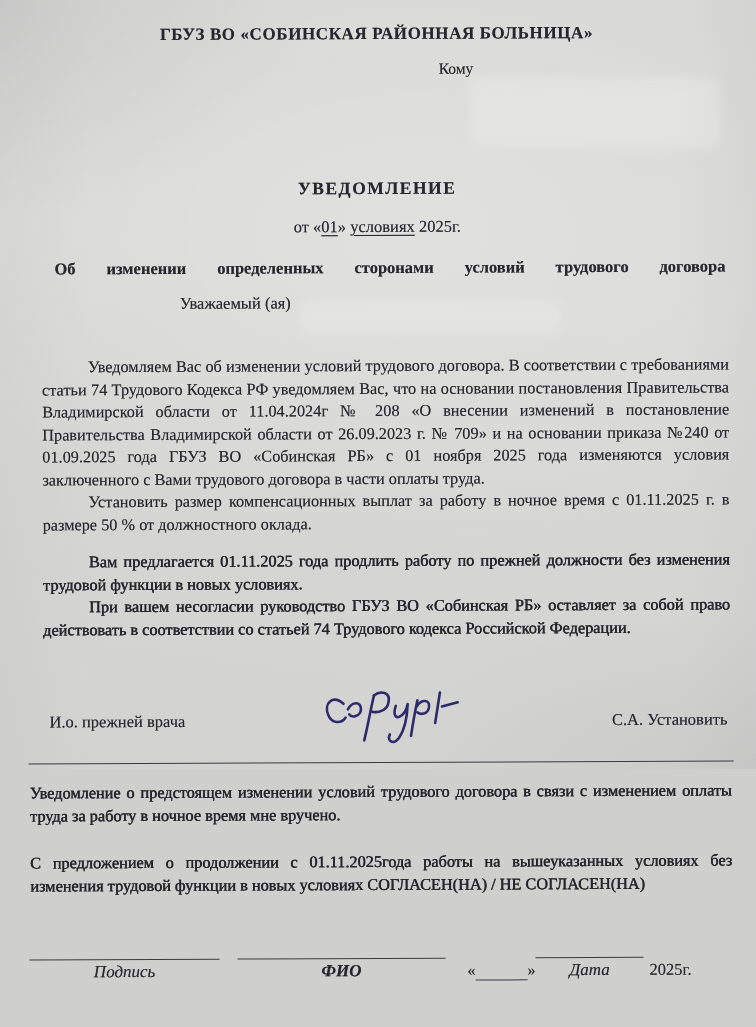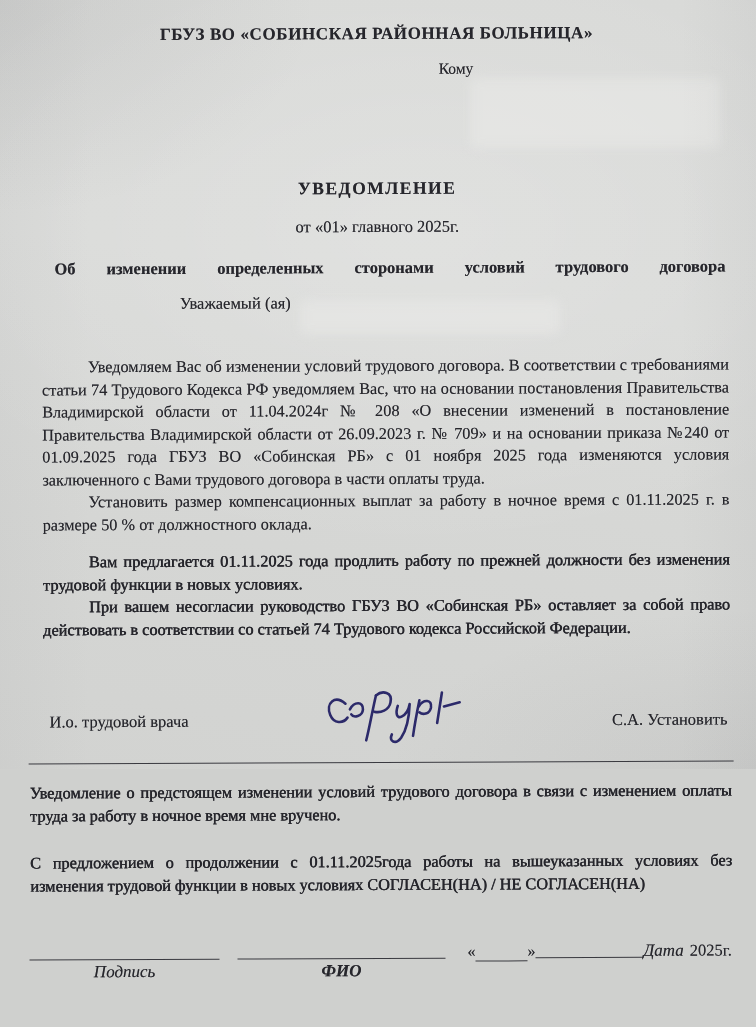--- a/index.html
+++ b/index.html
@@ -25,21 +25,21 @@
   .content{
     position:relative;z-index:1;height:100%;box-sizing:border-box;
     transform:rotate(-0.25deg);
     text-shadow:0 0 .6px rgba(38,38,44,.55);
   }
   .patch{position:absolute;background:rgba(235,236,234,.5);filter:blur(6px);border-radius:6px;pointer-events:none;}
   .org{padding-top:24px;text-align:center;font-weight:bold;font-size:17px;letter-spacing:.6px;}
   .komu{margin:16px 0 0 440px;font-size:15.5px;}
   .title{margin-top:100px;text-align:center;font-weight:bold;font-size:17.5px;letter-spacing:1.5px;}
   .dateline{margin-top:18px;text-align:center;font-size:16.5px;}
-  .dateline .u{text-underline-offset:3px;}
+  .dateline .u{text-decoration:underline;text-underline-offset:3px;}
   .subject{
     margin-top:21px;padding:0 30px 0 55px;
     font-weight:bold;font-size:16.5px;
     text-align:justify;text-align-last:justify;
   }
   .salutation{margin:15px 0 0 180px;font-size:16.5px;}
   .bodyblock{margin-top:42px;padding:0 27px 0 42px;font-size:16.3px;line-height:22.5px;text-align:justify;}
   .bodyblock p{margin:0;text-indent:46px;}
   .block2{margin-top:15px;}
   .ink-strong{text-shadow:.45px 0 0 currentColor, 0 0 .6px rgba(38,38,44,.55);}
@@ -58,58 +58,58 @@
     display:flex;align-items:flex-start;font-size:15.5px;
   }
   .fgroup{display:flex;flex-direction:column;}
   .fline{border-bottom:1.6px solid #3a3a40;height:18px;}
   .flabel{font-style:italic;text-align:center;font-size:17px;padding-top:2px;}
   .w-podpis{width:190px;margin-right:18px;}
   .w-fio{width:208px;margin-right:22px;font-weight:bold;}
   .dgroup{display:flex;align-items:flex-end;}
   .dg-quote{font-size:16px;line-height:20px;}
   .dg-gap1{width:52px;border-bottom:1.6px solid #3a3a40;height:18px;}
-  .dg-col{display:flex;flex-direction:row;}
+  .dg-col{display:flex;flex-direction:column;}
   .dg-gap2{width:108px;border-bottom:1.6px solid #3a3a40;height:18px;}
   .dg-year{font-size:16.5px;line-height:20px;padding-left:6px;}
   .dg-col .flabel{align-self:center;}
 </style>
 </head>
 <body>
 
 <div class="sheet">
   <div class="patch" style="left:470px;top:78px;width:250px;height:70px;"></div>
   <div class="patch" style="left:300px;top:300px;width:260px;height:34px;"></div>
 
   <div class="content">
 
     <div class="org">ГБУЗ ВО «СОБИНСКАЯ РАЙОННАЯ БОЛЬНИЦА»</div>
 
     <div class="komu">Кому</div>
 
     <div class="title">УВЕДОМЛЕНИЕ</div>
 
-    <div class="dateline"><span>от «</span><span class="u">01</span><span>» </span><span class="u">главного</span><span> 2025г.</span></div>
+    <div class="dateline"><span>от «</span><span class="u">01</span><span>» </span><span class="u">условиях</span><span> 2025г.</span></div>
 
     <div class="subject">Об изменении определенных сторонами условий трудового договора</div>
 
     <div class="salutation">Уважаемый (ая)</div>
 
     <div class="bodyblock">
       <p>Уведомляем Вас об изменении условий трудового договора. В соответствии с требованиями статьи 74 Трудового Кодекса РФ уведомляем Вас, что на основании постановления Правительства Владимирской области от 11.04.2024г № 208 «О внесении изменений в постановление Правительства Владимирской области от 26.09.2023 г. № 709» и на основании приказа №240 от 01.09.2025 года ГБУЗ ВО «Собинская РБ» с 01 ноября 2025 года изменяются условия заключенного с Вами трудового договора в части оплаты труда.</p>
       <p>Установить размер компенсационных выплат за работу в ночное время с 01.11.2025 г. в размере 50 % от должностного оклада.</p>
     </div>
 
     <div class="bodyblock block2 ink-strong">
       <p>Вам предлагается 01.11.2025 года продлить работу по прежней должности без изменения трудовой функции в новых условиях.</p>
       <p>При вашем несогласии руководство ГБУЗ ВО «Собинская РБ» оставляет за собой право действовать в соответствии со статьей 74 Трудового кодекса Российской Федерации.</p>
     </div>
 
     <div class="sigrow">
-      <span>И.о. трудовой врача</span>
+      <span>И.о. прежней врача</span>
       <svg class="sig-script" viewBox="0 0 150 66" fill="none" stroke="#2c2a6a" stroke-width="2.6" stroke-linecap="round" stroke-linejoin="round">
         <path d="M24 18 C14 8, 4 16, 8 28 C11 37, 20 38, 25 32"></path>
         <path d="M28 24 C33 16, 42 17, 41 25 C40 32, 31 33, 29 29"></path>
         <path d="M55 12 C50 28, 46 44, 42 56"></path>
         <path d="M55 12 C62 7, 72 10, 69 20 C67 28, 58 30, 52 28"></path>
         <path d="M76 24 C73 31, 74 37, 79 35 C84 33, 87 27, 88 23 C87 32, 85 46, 77 56 C71 63, 64 59, 68 52"></path>
         <path d="M98 20 C94 34, 91 46, 89 55"></path>
         <path d="M97 26 C102 19, 111 20, 109 28 C107 35, 100 35, 97 32"></path>
         <path d="M121 14 L114 44"></path>
         <path d="M122 28 L138 25"></path>

